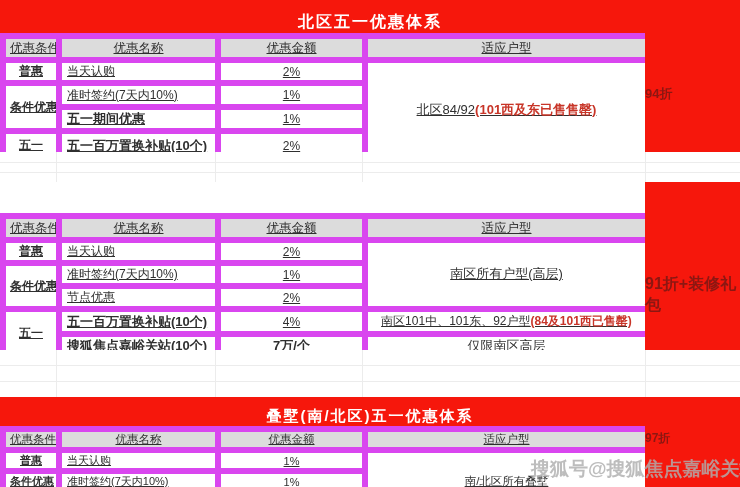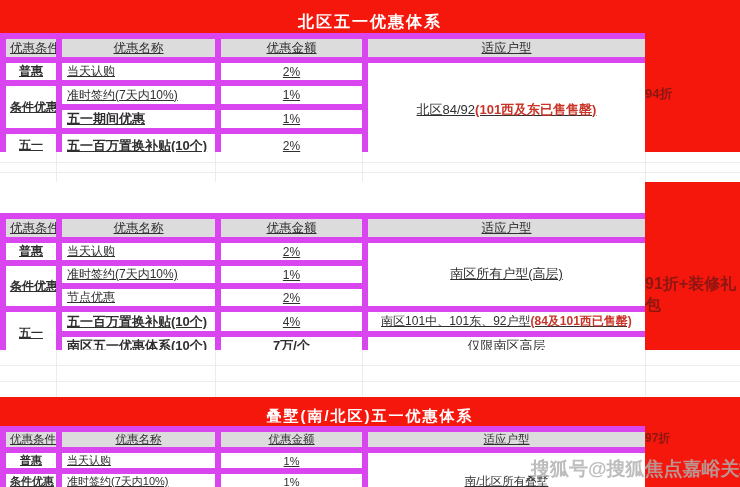--- a/index.html
+++ b/index.html
@@ -152,21 +152,21 @@
       </tr>
       <tr style="height:25px">
         <td class="cond" rowspan="2">五一</td>
         <td class="name bold">五一百万置换补贴(10个)</td>
         <td class="amt">4%</td>
         <td class="house" style="font-size:12px">
           <span>南区101中、101东、92户型</span><span class="hl">(84及101西已售罄)</span>
         </td>
       </tr>
       <tr style="height:23px">
-        <td class="name bold">南区五一优惠体系(10个)</td>
+        <td class="name bold">搜狐焦点嘉峪关站(10个)</td>
         <td class="amt bold">7万/个</td>
         <td class="house">仅限南区高层</td>
       </tr>
     </tbody>
       </table>
     <div class="side">
       <div class="side-label">91折+装修礼包</div>
     </div>
   </section>
 

